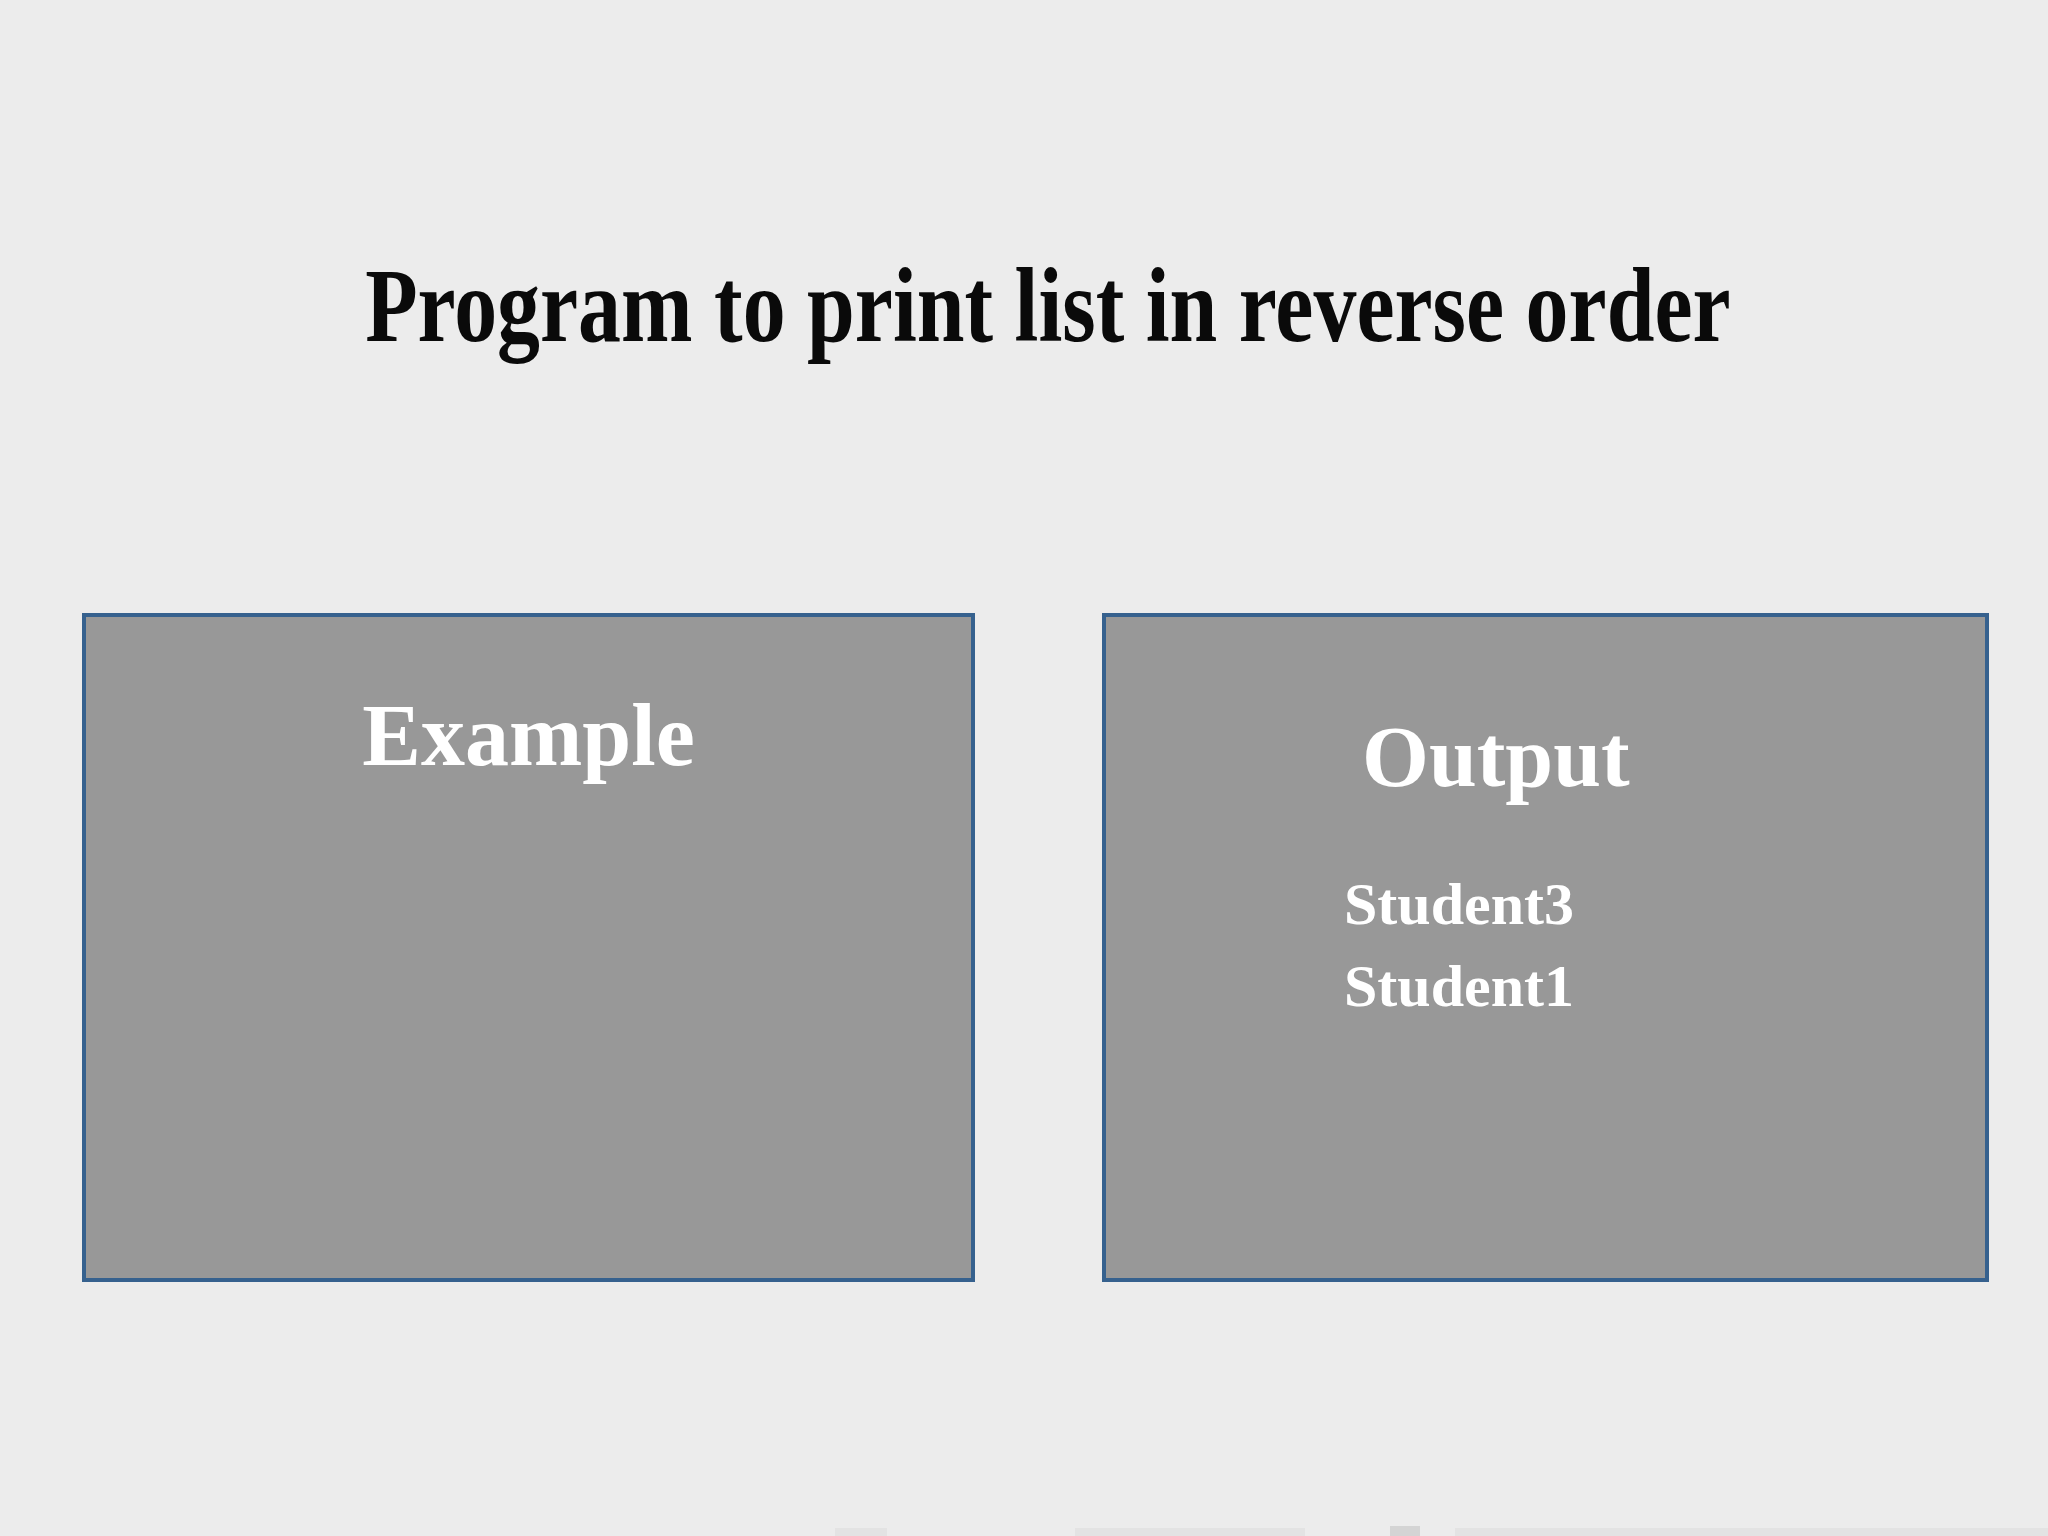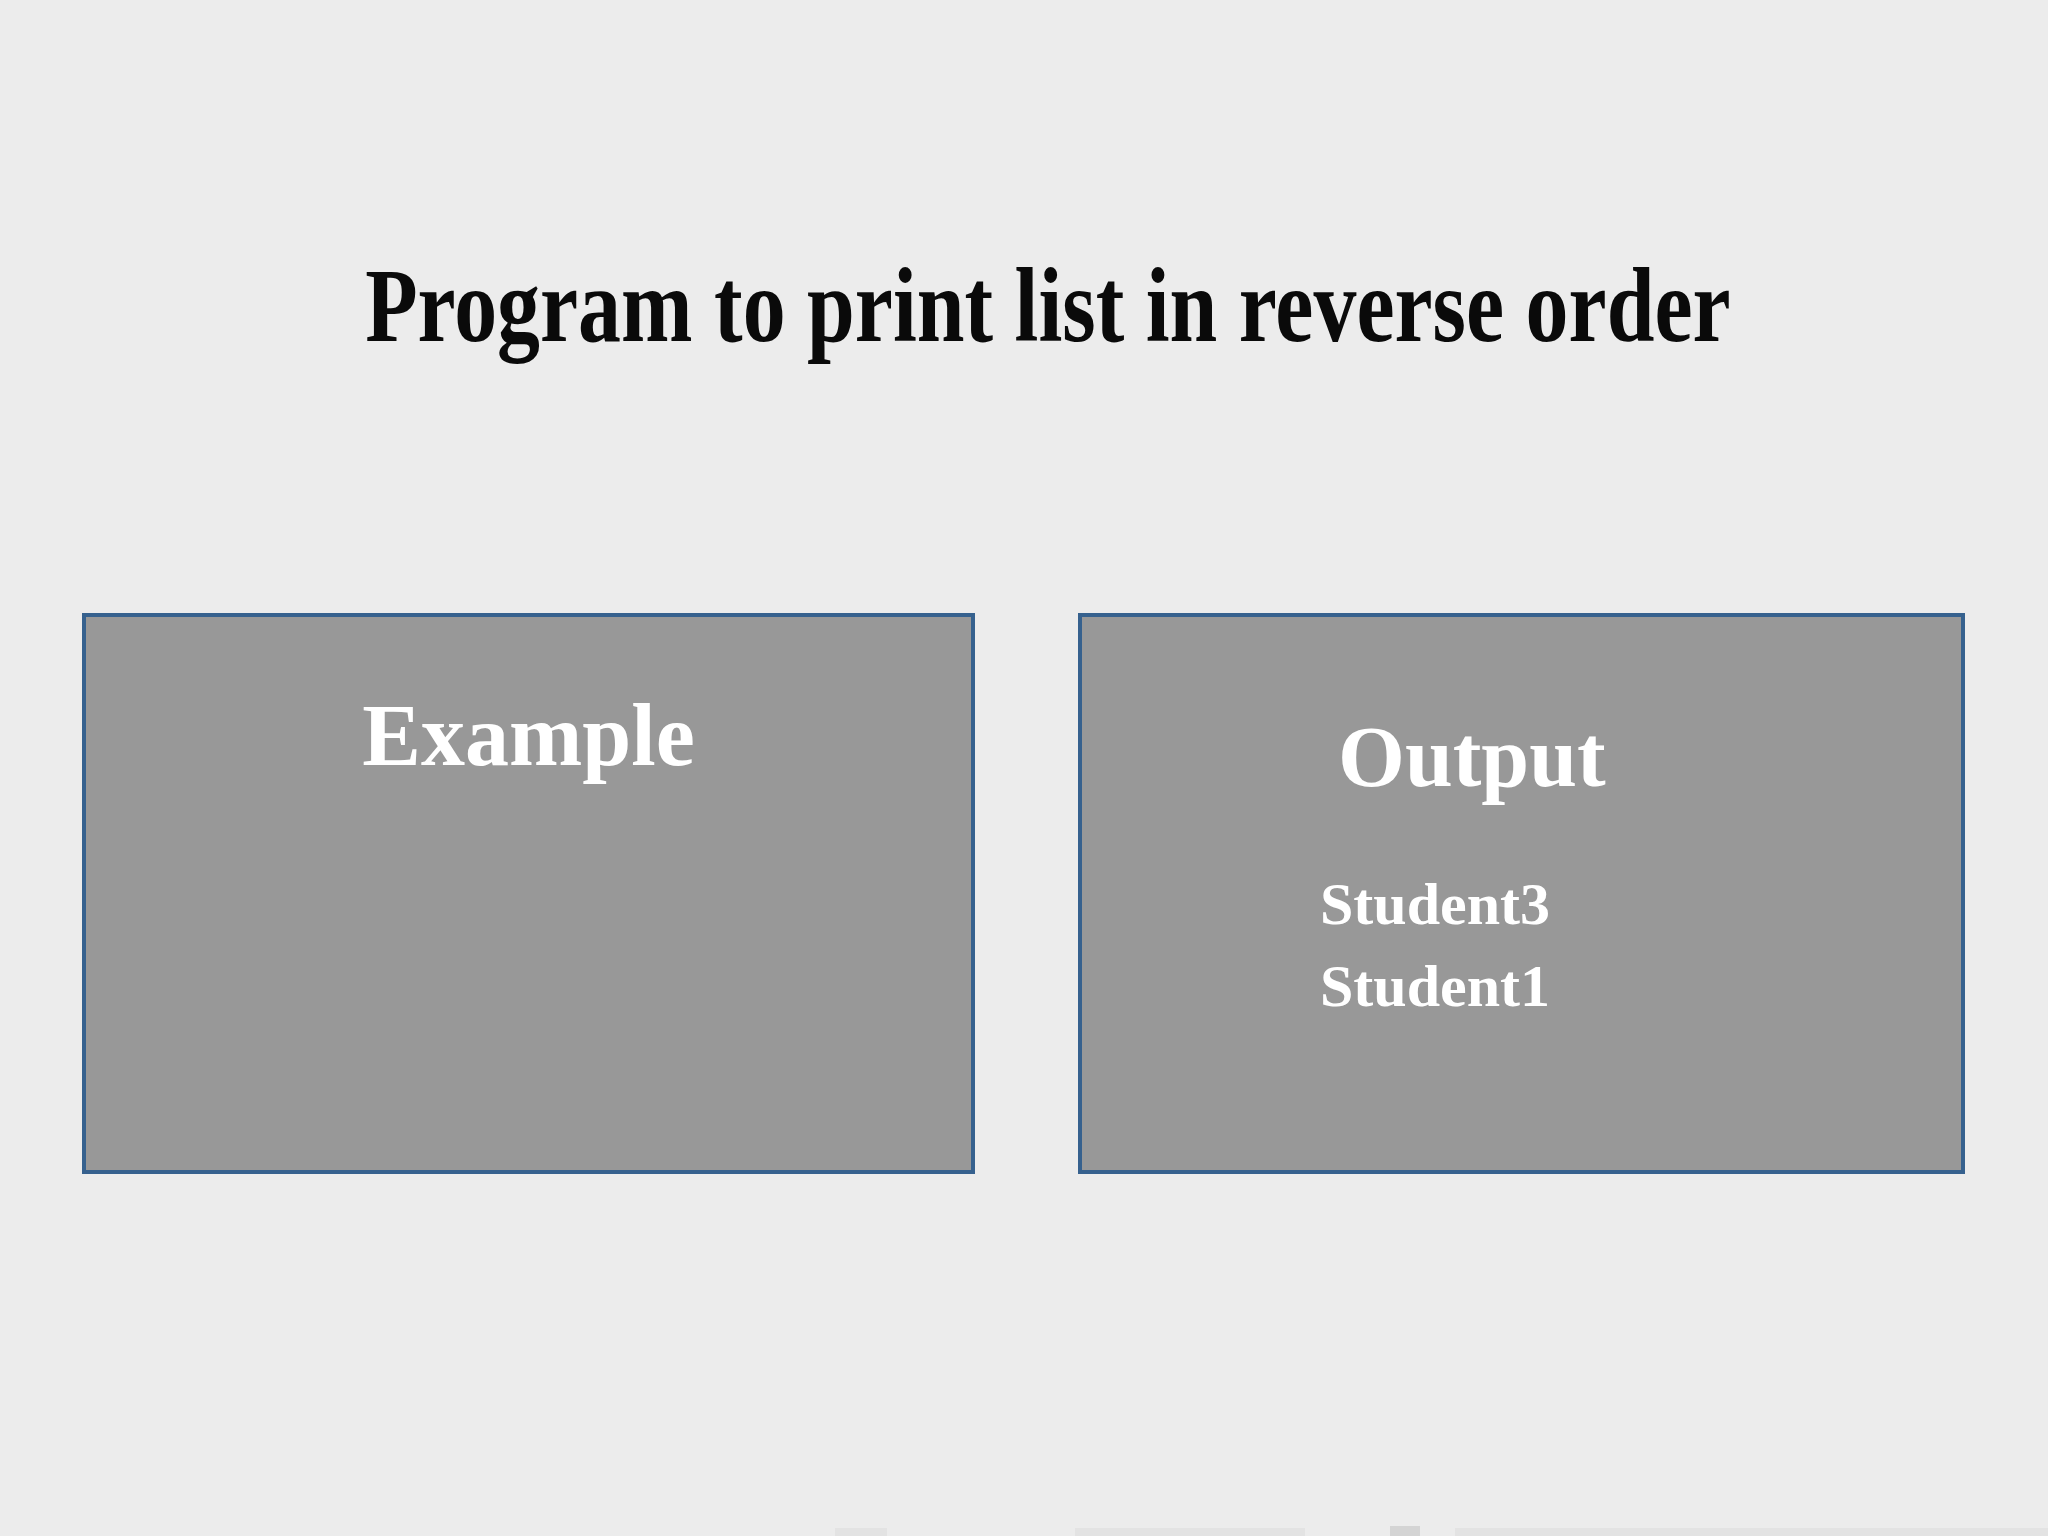--- a/index.html
+++ b/index.html
@@ -25,28 +25,28 @@
     white-space: nowrap;
   }
   .title-inner {
     display: inline-block;
     transform: translateX(24px) scaleX(0.81);
     transform-origin: center;
   }
   .panel {
     position: absolute;
     top: 613px;
-    height: 561px;
+    height: 669px;
     background: var(--panel-fill, #989898);
     border: 4px solid var(--panel-border, #36618e);
     color: var(--panel-text, #ffffff);
     font-weight: bold;
   }
   .panel-example { left: 82px;  width: 893px; }
-  .panel-output  { left: 1078px; width: 887px; }
+  .panel-output  { left: 1102px; width: 887px; }
   .panel-heading {
     position: absolute;
     line-height: 1;
     font-size: 88px;
   }
   .panel-example .panel-heading {
     top: 75px; left: 0; width: 100%;
     text-align: center;
   }
   .panel-output .panel-heading {

